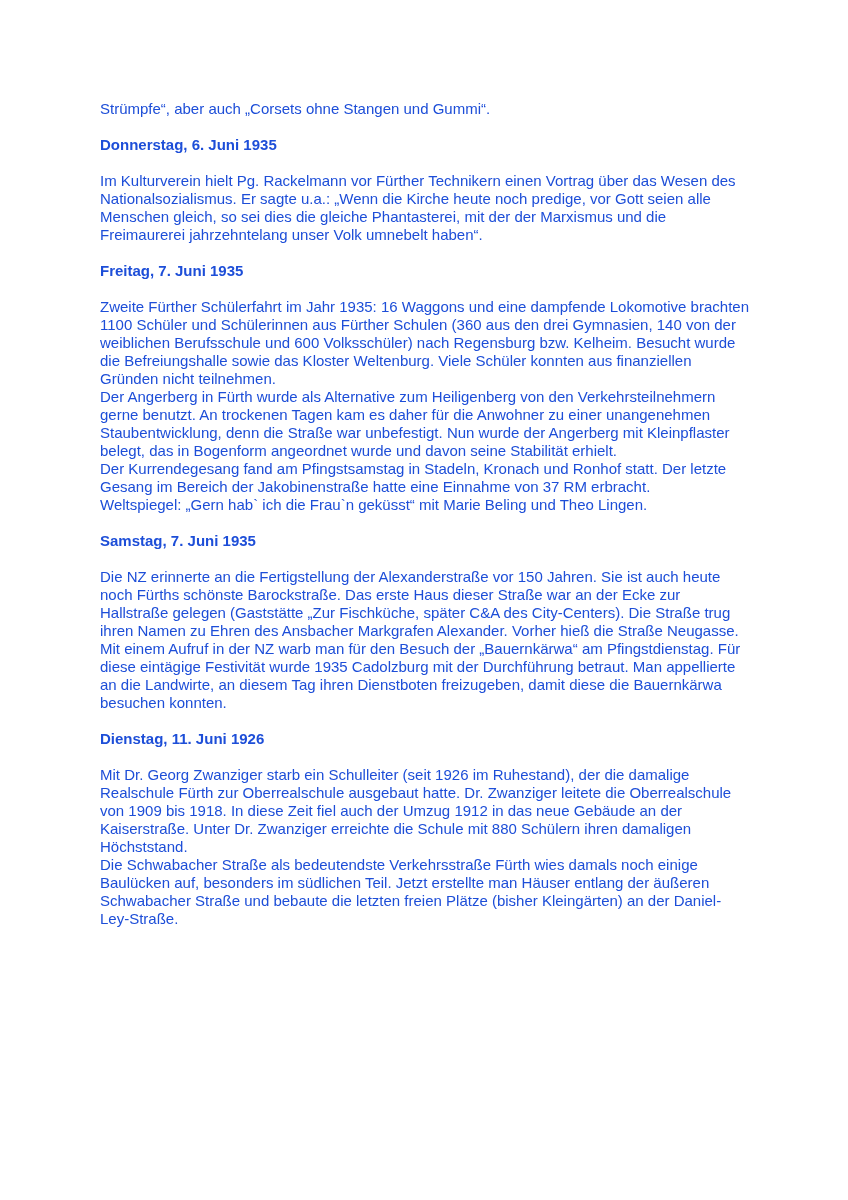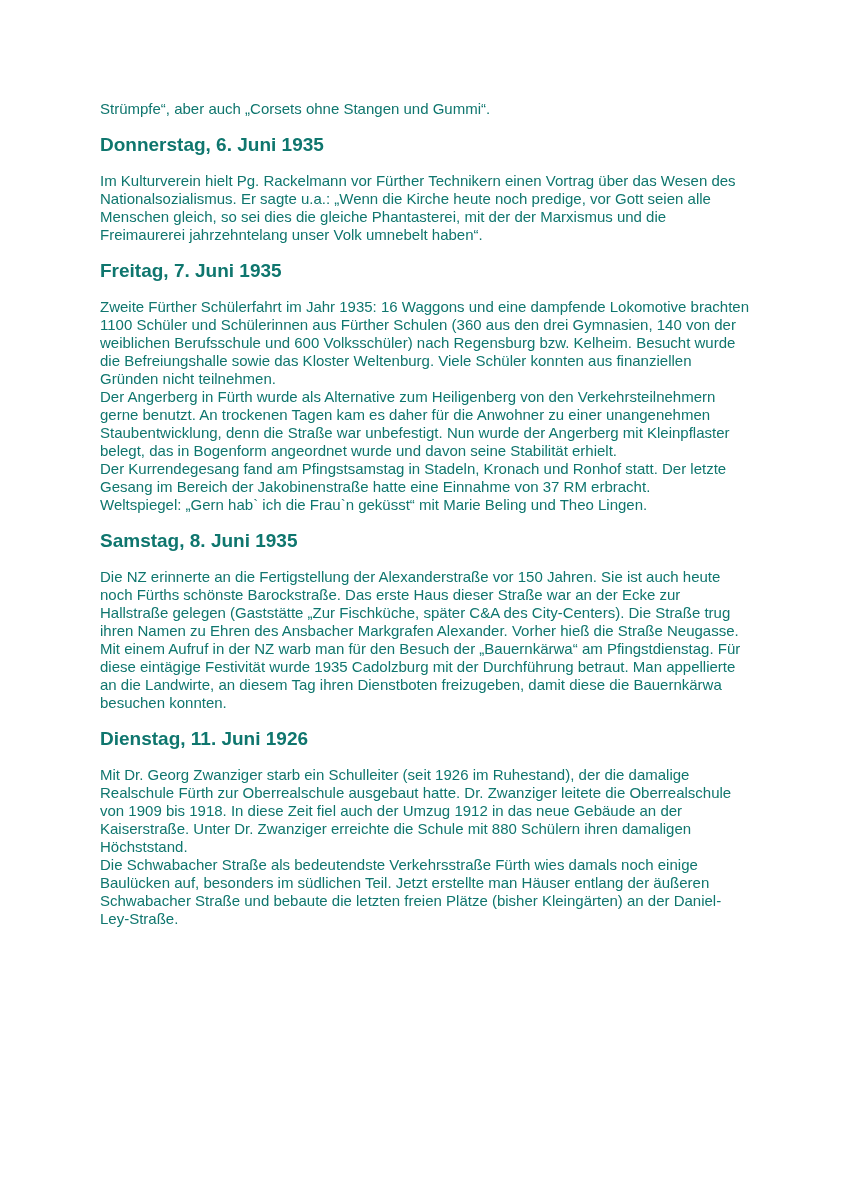--- a/index.html
+++ b/index.html
@@ -10,28 +10,28 @@
   .page {
     width: 848px;
     height: 1200px;
     margin: 0 auto;
     box-sizing: border-box;
     background: #ffffff;
     padding: 100px 100px 40px 100px;
     font-family: "Liberation Sans", "DejaVu Sans", sans-serif;
     font-size: 15px;
     line-height: 18px;
-    color: #0f766e;
+    color: #1d4ed8;
     overflow: hidden;
   }
   .doc-body {
     width: 650px;
   }
   .heading {
-    font-size: 19px;
+    font-size: 15px;
     line-height: 18px;
     font-weight: bold;
     margin: 18px 0 18px 0;
   }
   .para {
     margin: 0;
     padding: 0;
     text-align: left;
   }
   section {
@@ -51,21 +51,21 @@
         <p class="para">Im Kulturverein hielt Pg. Rackelmann vor Fürther Technikern einen Vortrag über das Wesen des Nationalsozialismus. Er sagte u.a.: „Wenn die Kirche heute noch predige, vor Gott seien alle Menschen gleich, so sei dies die gleiche Phantasterei, mit der der Marxismus und die Freimaurerei jahrzehntelang unser Volk umnebelt haben“.</p>
       </section>
       <section>
         <h2 class="heading">Freitag, 7. Juni 1935</h2>
         <p class="para">Zweite Fürther Schülerfahrt im Jahr 1935: 16 Waggons und eine dampfende Lokomotive brachten 1100 Schüler und Schülerinnen aus Fürther Schulen (360 aus den drei Gymnasien, 140 von der weiblichen Berufsschule und 600 Volksschüler) nach Regensburg bzw. Kelheim. Besucht wurde die Befreiungshalle sowie das Kloster Weltenburg. Viele Schüler konnten aus finanziellen Gründen nicht teilnehmen.</p>
         <p class="para">Der Angerberg in Fürth wurde als Alternative zum Heiligenberg von den Verkehrsteilnehmern gerne benutzt. An trockenen Tagen kam es daher für die Anwohner zu einer unangenehmen Staubentwicklung, denn die Straße war unbefestigt. Nun wurde der Angerberg mit Kleinpflaster belegt, das in Bogenform angeordnet wurde und davon seine Stabilität erhielt.</p>
         <p class="para">Der Kurrendegesang fand am Pfingstsamstag in Stadeln, Kronach und Ronhof statt. Der letzte Gesang im Bereich der Jakobinenstraße hatte eine Einnahme von 37 RM erbracht.</p>
         <p class="para">Weltspiegel: „Gern hab` ich die Frau`n geküsst“ mit Marie Beling und Theo Lingen.</p>
       </section>
       <section>
-        <h2 class="heading">Samstag, 8. Juni 1935</h2>
+        <h2 class="heading">Samstag, 7. Juni 1935</h2>
         <p class="para">Die NZ erinnerte an die Fertigstellung der Alexanderstraße vor 150 Jahren. Sie ist auch heute noch Fürths schönste Barockstraße. Das erste Haus dieser Straße war an der Ecke zur Hallstraße gelegen (Gaststätte „Zur Fischküche, später C&amp;A des City-Centers). Die Straße trug ihren Namen zu Ehren des Ansbacher Markgrafen Alexander. Vorher hieß die Straße Neugasse.</p>
         <p class="para">Mit einem Aufruf in der NZ warb man für den Besuch der „Bauernkärwa“ am Pfingstdienstag. Für diese eintägige Festivität wurde 1935 Cadolzburg mit der Durchführung betraut. Man appellierte an die Landwirte, an diesem Tag ihren Dienstboten freizugeben, damit diese die Bauernkärwa besuchen konnten.</p>
       </section>
       <section>
         <h2 class="heading">Dienstag, 11. Juni 1926</h2>
         <p class="para">Mit Dr. Georg Zwanziger starb ein Schulleiter (seit 1926 im Ruhestand), der die damalige Realschule Fürth zur Oberrealschule ausgebaut hatte. Dr. Zwanziger leitete die Oberrealschule von 1909 bis 1918. In diese Zeit fiel auch der Umzug 1912 in das neue Gebäude an der Kaiserstraße. Unter Dr. Zwanziger erreichte die Schule mit 880 Schülern ihren damaligen Höchststand.</p>
         <p class="para">Die Schwabacher Straße als bedeutendste Verkehrsstraße Fürth wies damals noch einige Baulücken auf, besonders im südlichen Teil. Jetzt erstellte man Häuser entlang der äußeren Schwabacher Straße und bebaute die letzten freien Plätze (bisher Kleingärten) an der Daniel-Ley-Straße.</p>
       </section>
     </div>
 </div>

